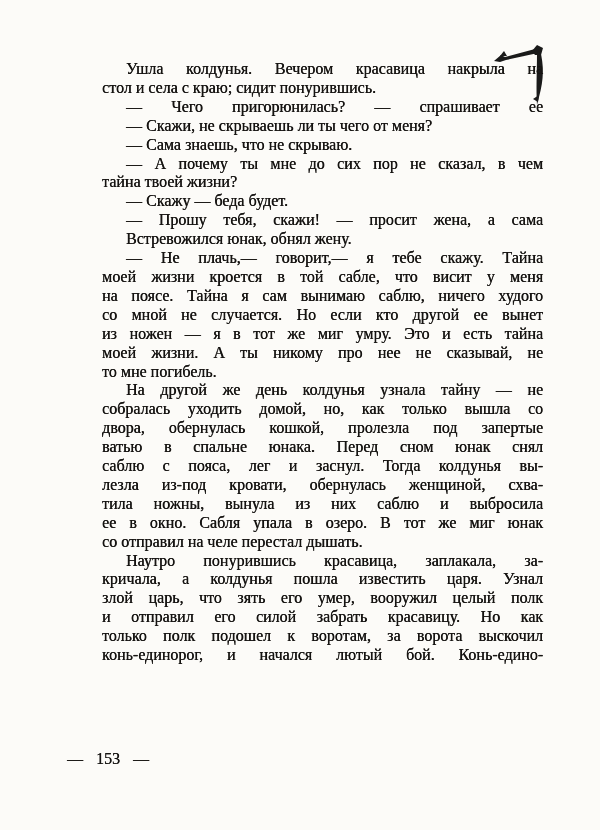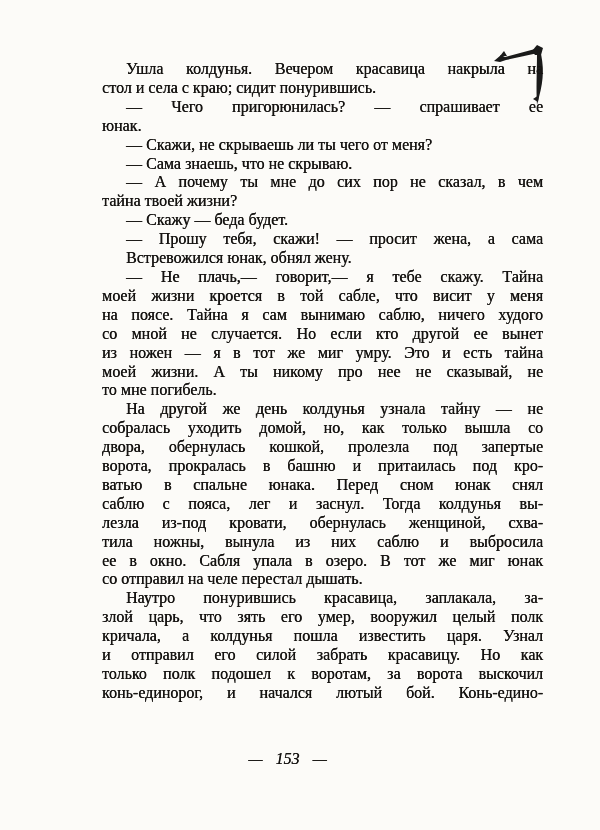--- a/index.html
+++ b/index.html
@@ -36,22 +36,20 @@
     text-indent: 24px;
   }
   .line.para-end {
     text-align-last: left;
   }
   .page-number {
     position: absolute;
     left: 67px;
     top: 750px;
     width: 441px;
-    text-align: center;
-    font-style: italic;
     font-size: 16px;
     word-spacing: 9px;
     text-shadow: 0.3px 0 currentColor;
   }
   .ornament {
     position: absolute;
     left: 493px;
     top: 43px;
     width: 58px;
     height: 66px;
@@ -74,48 +72,46 @@
 
     <path d="M47,7 C51,22 51,36 46,54 L44,62 C43,46 44,26 44,10 Z"></path>
 
     <path d="M46,52 L40,56 L45,59 Z"></path>
   </svg>
 
   <div class="text-block">
       <div class="line indent">Ушла колдунья. Вечером красавица накрыла на</div>
       <div class="line para-end">стол и села с краю; сидит понурившись.</div>
       <div class="line indent">— Чего пригорюнилась? — спрашивает ее</div>
-      <div class="line para-end">юнак.</div>
       <div class="line indent para-end">— Скажи, не скрываешь ли ты чего от меня?</div>
       <div class="line indent para-end">— Сама знаешь, что не скрываю.</div>
       <div class="line indent">— А почему ты мне до сих пор не сказал, в чем</div>
       <div class="line para-end">тайна твоей жизни?</div>
       <div class="line indent para-end">— Скажу — беда будет.</div>
       <div class="line indent">— Прошу тебя, скажи! — просит жена, а сама</div>
       <div class="line indent para-end">Встревожился юнак, обнял жену.</div>
       <div class="line indent">— Не плачь,— говорит,— я тебе скажу. Тайна</div>
       <div class="line">моей жизни кроется в той сабле, что висит у меня</div>
       <div class="line">на поясе. Тайна я сам вынимаю саблю, ничего худого</div>
       <div class="line">со мной не случается. Но если кто другой ее вынет</div>
       <div class="line">из ножен — я в тот же миг умру. Это и есть тайна</div>
       <div class="line">моей жизни. А ты никому про нее не сказывай, не</div>
       <div class="line para-end">то мне погибель.</div>
       <div class="line indent">На другой же день колдунья узнала тайну — не</div>
       <div class="line">собралась уходить домой, но, как только вышла со</div>
       <div class="line">двора, обернулась кошкой, пролезла под запертые</div>
-      <div class="line">ворота, прокралась в башню и притаилась под кро-</div>
       <div class="line">ватью в спальне юнака. Перед сном юнак снял</div>
       <div class="line">саблю с пояса, лег и заснул. Тогда колдунья вы-</div>
       <div class="line">лезла из-под кровати, обернулась женщиной, схва-</div>
       <div class="line">тила ножны, вынула из них саблю и выбросила</div>
       <div class="line">ее в окно. Сабля упала в озеро. В тот же миг юнак</div>
       <div class="line para-end">со отправил на челе перестал дышать.</div>
       <div class="line indent">Наутро понурившись красавица, заплакала, за-</div>
+      <div class="line">кричала, а колдунья пошла известить царя. Узнал</div>
       <div class="line">злой царь, что зять его умер, вооружил целый полк</div>
-      <div class="line">кричала, а колдунья пошла известить царя. Узнал</div>
       <div class="line">и отправил его силой забрать красавицу. Но как</div>
       <div class="line">только полк подошел к воротам, за ворота выскочил</div>
       <div class="line">конь-единорог, и начался лютый бой. Конь-едино-</div>
     </div>
 
   <div class="page-number">— 153 —</div>
 
 </div>
 
 </body></html>

